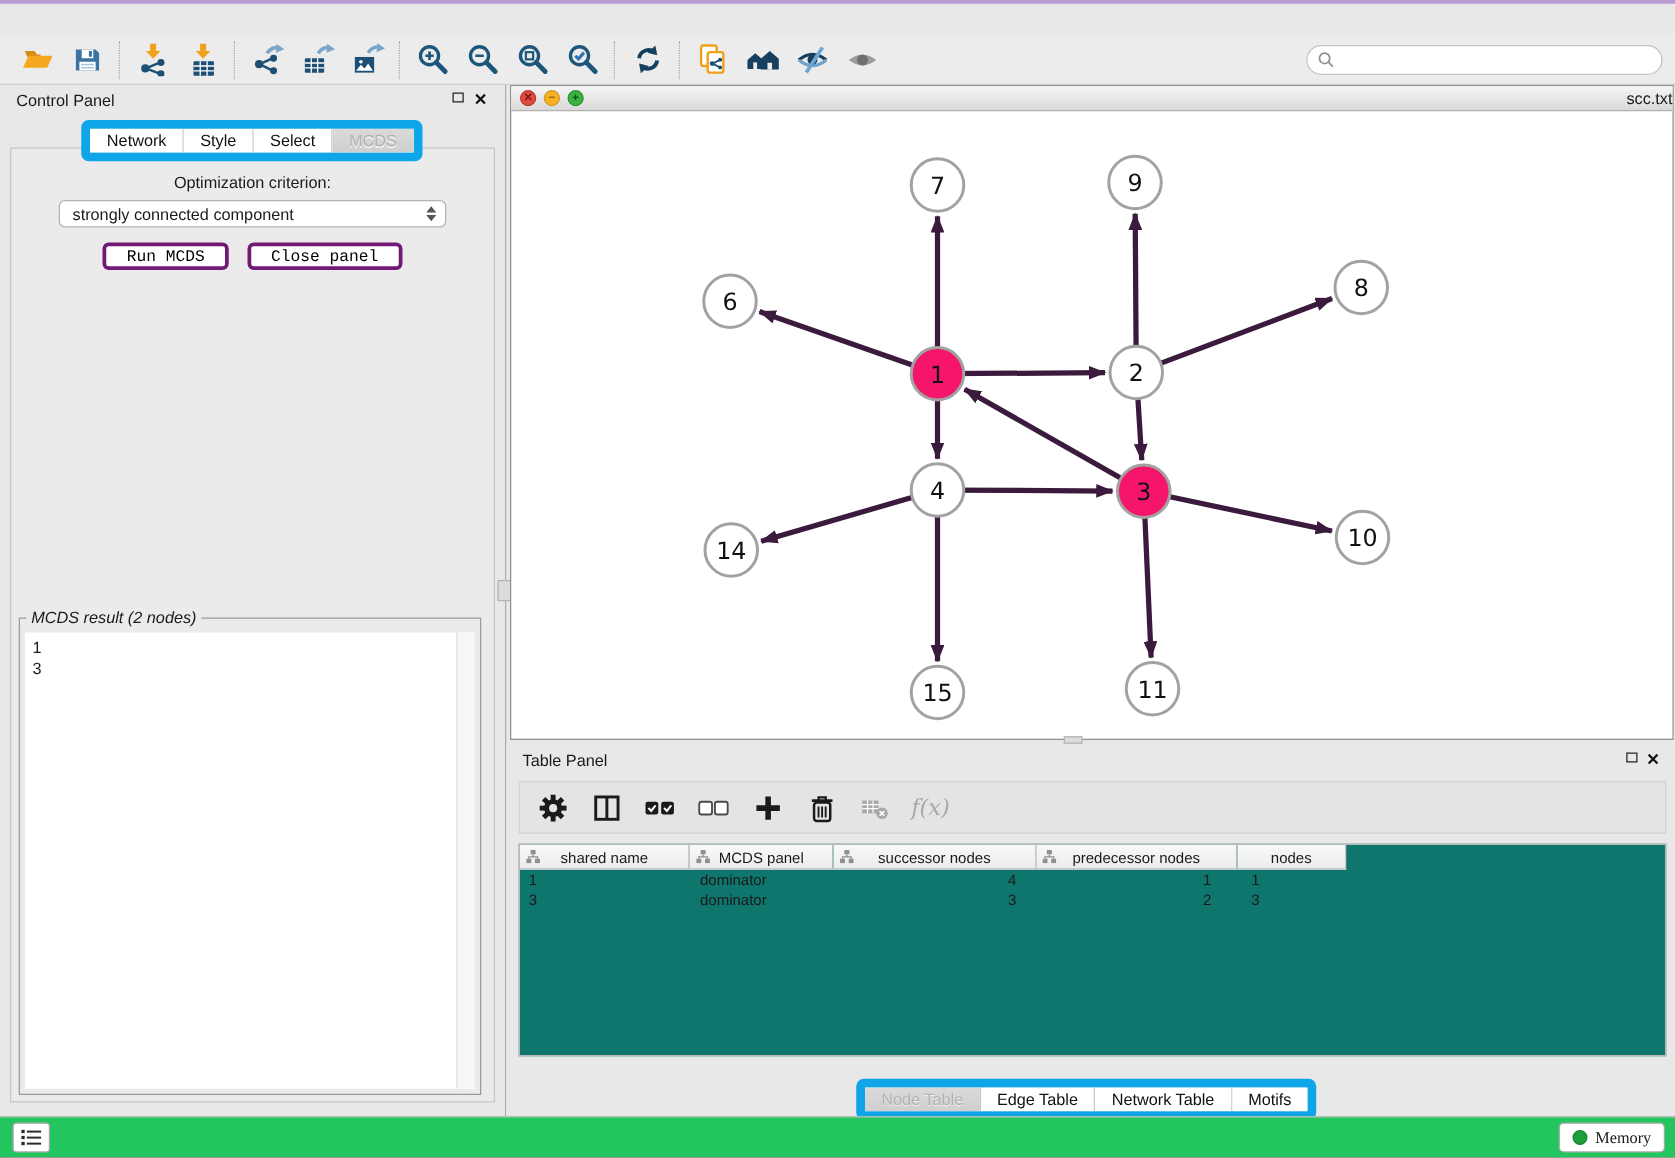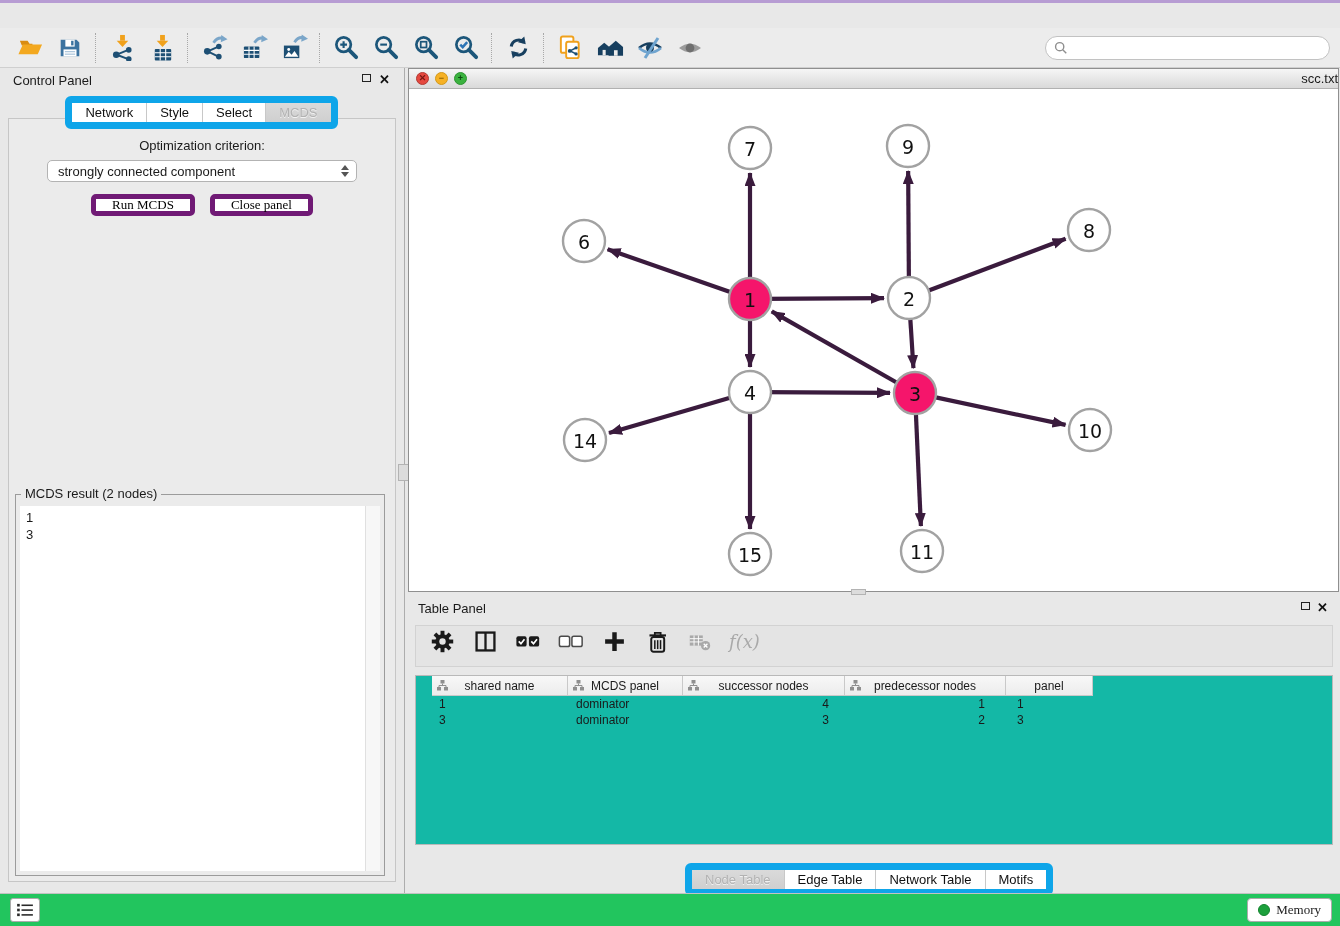--- a/index.html
+++ b/index.html
@@ -39,47 +39,47 @@
   .cp-body{position:absolute;left:8px;right:7px;top:50px;bottom:12px;background:#ebebeb;border:1px solid #c6c6c6;box-sizing:border-box;}
   .opt-label{margin-top:19px;text-align:center;font-size:13px;}
   .dropdown{margin:7px auto 0;width:310px;height:22px;background:#fff;border:1px solid #b3b3b3;border-radius:5px;
             display:flex;align-items:center;padding:0 4px 0 10px;box-sizing:border-box;font-size:13px;}
   .dd-text{flex:1;}
   .stepper{display:flex;flex-direction:column;gap:2px;align-items:center;width:14px;}
   .stepper i{display:block;width:0;height:0;border-left:4px solid transparent;border-right:4px solid transparent;}
   .stepper .up{border-bottom:5px solid #555;}
   .stepper .dn{border-top:5px solid #555;}
   .btn-row{margin-top:12px;display:flex;justify-content:center;gap:15px;}
-  .pbtn{background:#fff;border:5px solid #701a75;border-radius:5px;height:22px;padding:0 16px;font-size:13px;
-        font-family:Liberation Serif, serif;display:flex;align-items:center;}
+  .pbtn{background:#fff;border:3px solid #701a75;border-radius:5px;height:22px;padding:0 16px;font-size:13px;
+        font-family:Liberation Mono, monospace;display:flex;align-items:center;}
   .result{position:absolute;left:6px;right:10px;top:375px;bottom:5px;border:1px solid #9b9b9b;}
-  .result legend{position:absolute;top:-9px;left:5px;background:#ebebeb;padding:0 4px;font-size:13px;}
+  .result legend{position:absolute;top:-9px;left:5px;background:#ebebeb;padding:0 4px;font-size:13px;font-style:italic;}
   .result-inner{position:absolute;left:4px;right:4px;top:11px;bottom:4px;background:#fff;overflow:hidden;}
   .scroll-track{position:absolute;right:0;top:0;bottom:0;width:14px;background:#f7f7f7;border-left:1px solid #e0e0e0;}
   .rline{font-size:13px;line-height:17px;padding-left:6px;}
   .rline:first-child{padding-top:3px;}
   
   .netwin{position:absolute;left:408px;top:0;width:931px;height:524px;border:1px solid #8f8f8f;background:#fff;box-sizing:border-box;}
   .nw-titlebar{position:absolute;left:0;right:0;top:0;height:19px;background:linear-gradient(#f6f6f6,#d9d9d9);border-bottom:1px solid #b1b1b1;}
   .nw-title{position:absolute;left:0;right:0;top:2px;text-align:right;font-size:13px;color:#1a1a1a;}
   .nw-lights{position:absolute;left:7px;top:3px;display:flex;gap:6px;}
   .lt{width:13px;height:13px;border-radius:50%;box-sizing:border-box;display:flex;align-items:center;justify-content:center;
       font-size:9px;font-weight:bold;line-height:13px;}
   .lt.red{background:#e5483f;border:1px solid #b23a33;color:#771712;}
   .lt.yel{background:#f6b125;border:1px solid #d2991b;color:#8a5f04;}
   .lt.grn{background:#3bb23f;border:1px solid #2d9431;color:#0c4d10;}
   .nw-canvas{position:absolute;left:0;right:0;top:20px;bottom:0;}
   .nw-canvas svg{position:absolute;left:0;top:0;}
   
   .tpanel{position:absolute;left:405px;right:0;top:528px;bottom:0;background:#e8e8e8;}
   .tp-toolbar{position:absolute;left:10px;right:7px;top:29px;height:42px;background:#e4e4e4;border:1px solid #d2d2d2;
-              box-sizing:border-box;display:flex;gap:15px;padding-left:12px;}
+              box-sizing:border-box;display:flex;align-items:center;gap:15px;padding-left:12px;}
   .tp-btn{display:flex;align-items:center;justify-content:center;width:28px;height:30px;}
   .fx{font-family:"DejaVu Serif",serif;font-style:italic;font-size:18px;color:#a9a9a9;}
-  .dtable{position:absolute;left:10px;right:7px;top:79px;height:170px;background:#14b8a6;border:1px solid #b9b9b9;box-sizing:border-box;overflow:hidden;padding-left:16px;}
+  .dtable{position:absolute;left:10px;right:7px;top:79px;height:170px;background:#0f766e;border:1px solid #b9b9b9;box-sizing:border-box;overflow:hidden;}
   .thead{display:flex;height:20px;}
   .th{position:relative;box-sizing:border-box;border-right:1px solid #c9c9c9;border-bottom:1px solid #c9c9c9;
       background:linear-gradient(#f8f8f8,#ececec);font-size:12px;display:flex;align-items:center;justify-content:center;}
   .th .th-ico{position:absolute;left:5px;top:4px;}
   .trow{display:flex;height:16px;align-items:center;}
   .td{box-sizing:border-box;font-size:12px;white-space:nowrap;overflow:hidden;}
   .td.c0{width:136px;padding-left:7px;}
   .td.c1{width:115px;padding-left:8px;}
   .td.c2{width:162px;text-align:right;padding-right:16px;}
   .td.c3{width:161px;text-align:right;padding-right:21px;}
@@ -471,21 +471,21 @@
           <div class="th" style="width:161px">
             <svg class="th-ico" width="11" height="11" viewBox="0 0 11 11">
               <rect x="3.5" y="0" width="4" height="3.5" fill="#8f8f8f"></rect>
                 <rect x="0" y="7" width="4" height="3.5" fill="#8f8f8f"></rect>
               <rect x="7" y="7" width="4" height="3.5" fill="#8f8f8f"></rect>
               <path d="M5.5 3.5v2M2 7v-1.5h7V7" stroke="#8f8f8f" fill="none"></path>
             </svg>
             <span>predecessor nodes</span>
           </div>
           <div class="th" style="width:87px">
-            <span>panel</span>
+            <span>nodes</span>
           </div>
         </div>
         <div class="trow">
           <div class="td c0">1</div>
           <div class="td c1">dominator</div>
           <div class="td c2">4</div>
           <div class="td c3">1</div>
           <div class="td c4">1</div>
         </div>
         <div class="trow">

